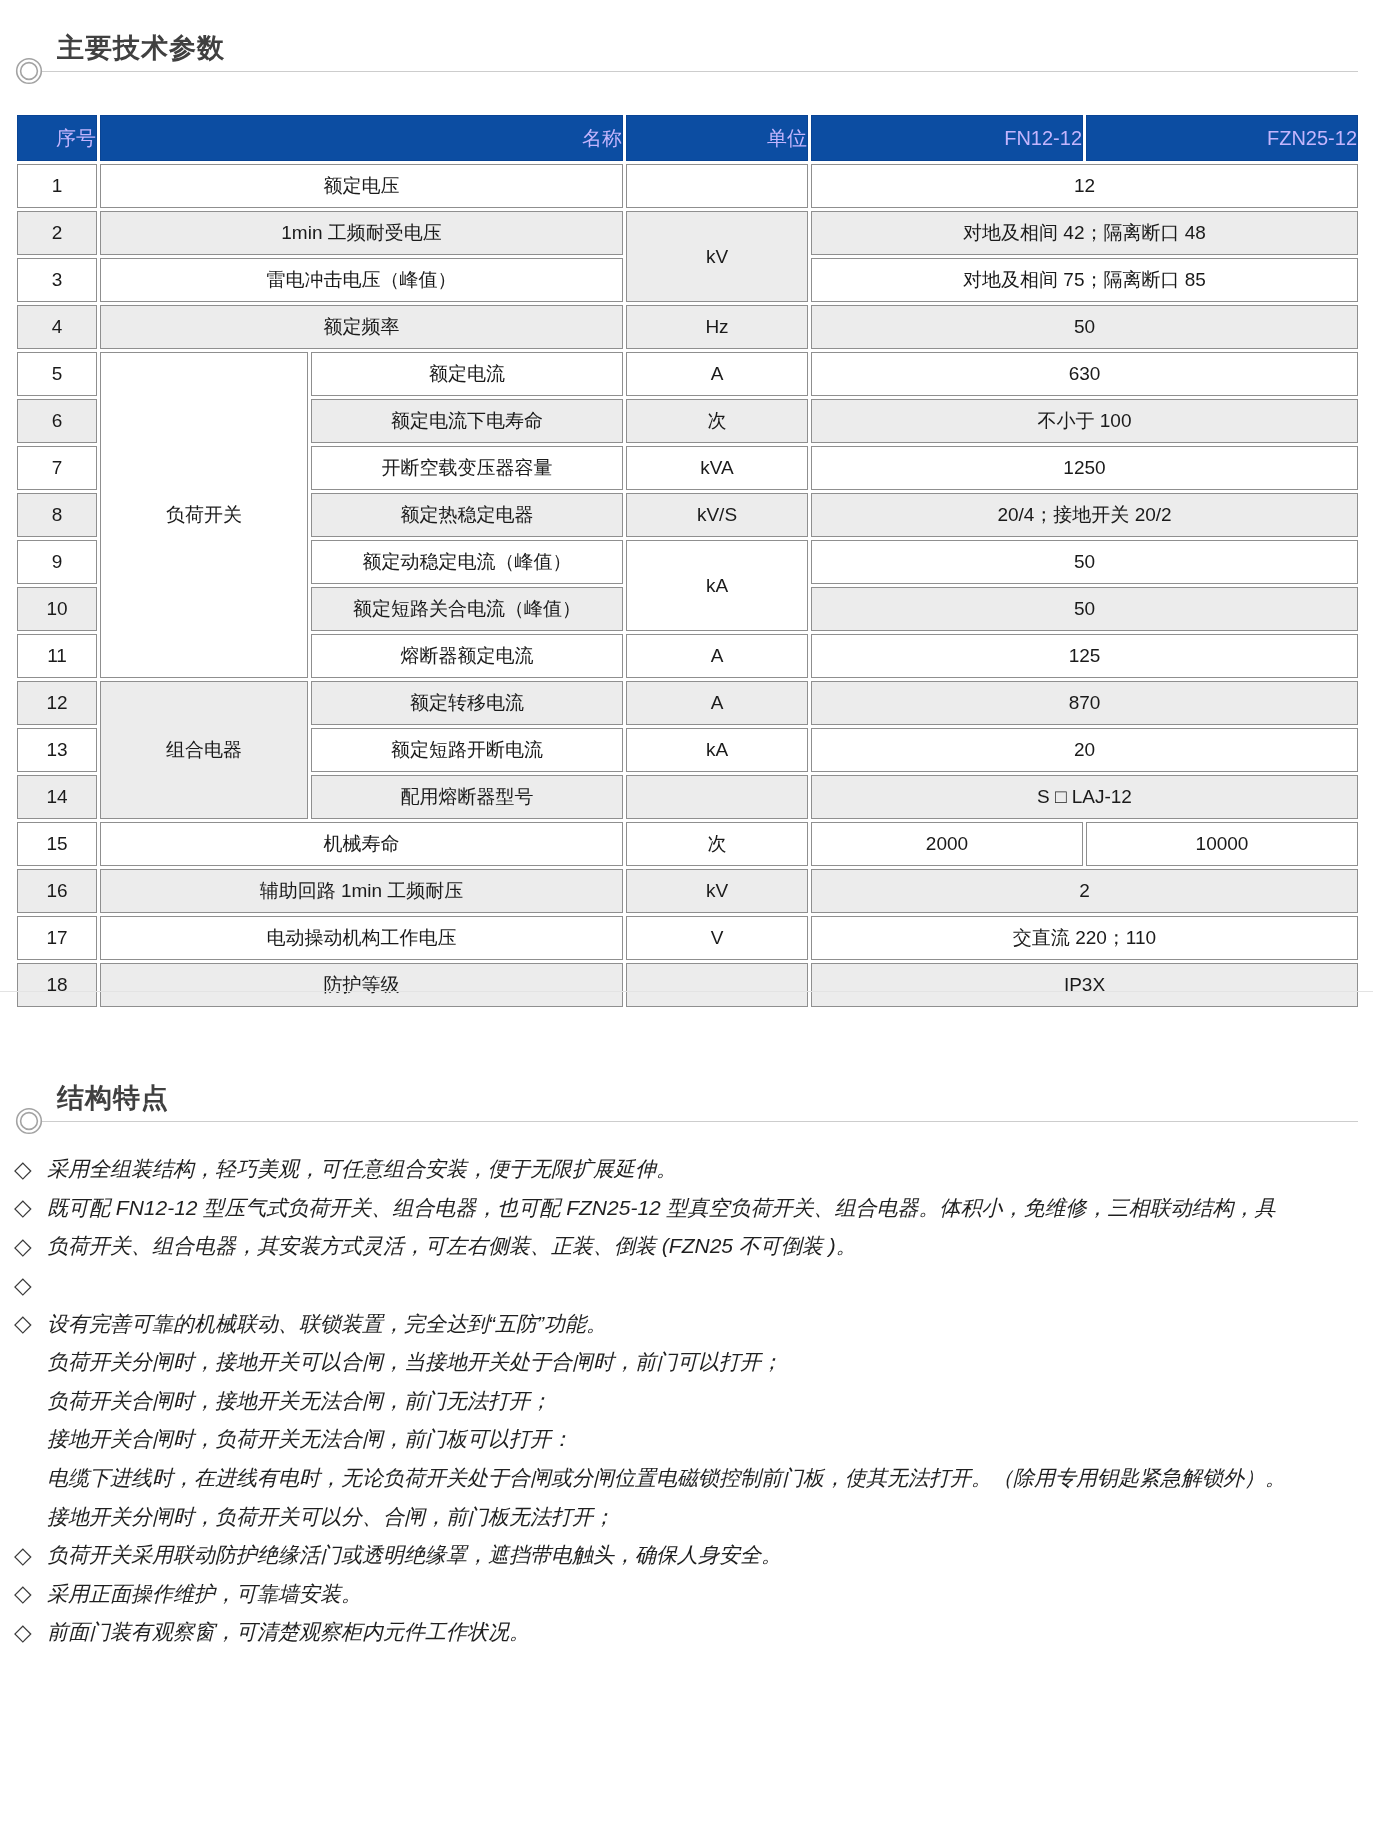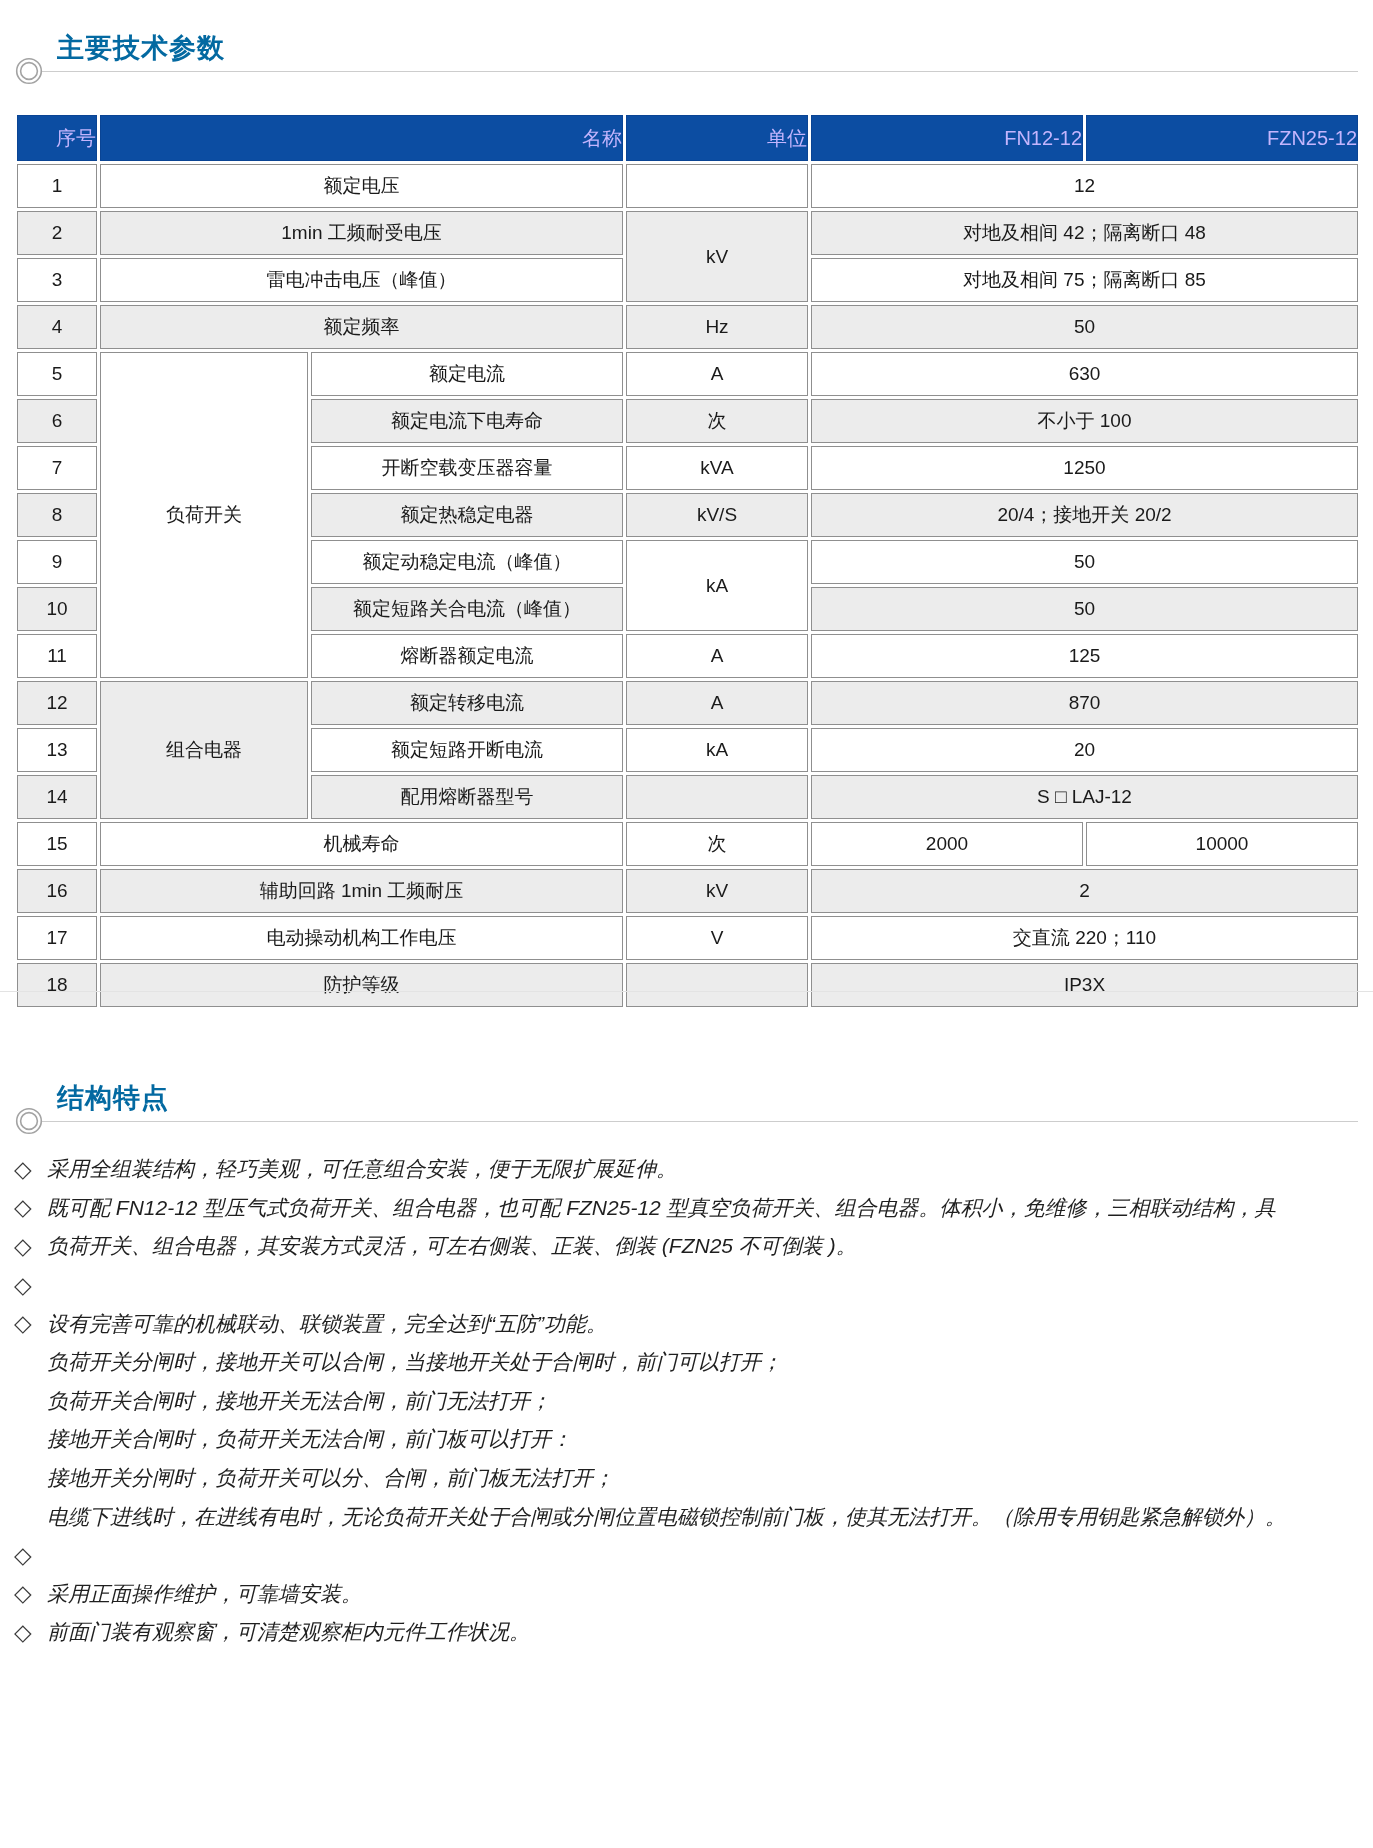--- a/index.html
+++ b/index.html
@@ -4,21 +4,21 @@
 <style>
   html,body{margin:0;padding:0;background:#fff;}
   body{
     width:1373px;height:1848px;position:relative;
     font-family:"Liberation Sans","DejaVu Sans",sans-serif;
     color:#1f1f1f;
   }
   
   .sec-title{
     position:absolute;left:57px;
-    font-size:27px;font-weight:700;color:#0369a1;letter-spacing:1px;
+    font-size:27px;font-weight:700;color:#404040;letter-spacing:1px;
   }
   .sec-line{
     position:absolute;left:30px;right:15px;height:0;
     border-top:1px solid #cdcdcd;
   }
   .sec-ring{position:absolute;left:15px;width:28px;height:28px;}
   #sec1-title{top:30px;}
   #sec1-line{top:71px;}
   #sec1-ring{top:57px;}
   #sec2-title{top:1080px;}
@@ -229,28 +229,29 @@
   <div class="feature-line">
     <span class="marker"></span>
     <span class="ftext">负荷开关合闸时，接地开关无法合闸，前门无法打开；</span>
   </div>
   <div class="feature-line">
     <span class="marker"></span>
     <span class="ftext">接地开关合闸时，负荷开关无法合闸，前门板可以打开：</span>
   </div>
   <div class="feature-line">
     <span class="marker"></span>
+    <span class="ftext">电缆下进线时，在进线有电时，无论负荷开关处于合闸或分闸位置电磁锁控制前门板，使其无法打开。（除用专用钥匙紧急解锁外）。</span>
+  </div>
+  <div class="feature-line">
+    <span class="marker"></span>
     <span class="ftext">接地开关分闸时，负荷开关可以分、合闸，前门板无法打开；</span>
   </div>
   <div class="feature-line">
-    <span class="marker"></span>
-    <span class="ftext">电缆下进线时，在进线有电时，无论负荷开关处于合闸或分闸位置电磁锁控制前门板，使其无法打开。（除用专用钥匙紧急解锁外）。</span>
-  </div>
-  <div class="feature-line">
-    <span class="marker">◇</span>
+    <span class="marker">◇</span>
+    <span class="ftext">负荷开关采用联动防护绝缘活门或透明绝缘罩，遮挡带电触头，确保人身安全。</span>
   </div>
   <div class="feature-line">
     <span class="marker">◇</span>
     <span class="ftext">采用正面操作维护，可靠墙安装。</span>
   </div>
   <div class="feature-line">
     <span class="marker">◇</span>
     <span class="ftext">前面门装有观察窗，可清楚观察柜内元件工作状况。</span>
   </div>
 </div>

